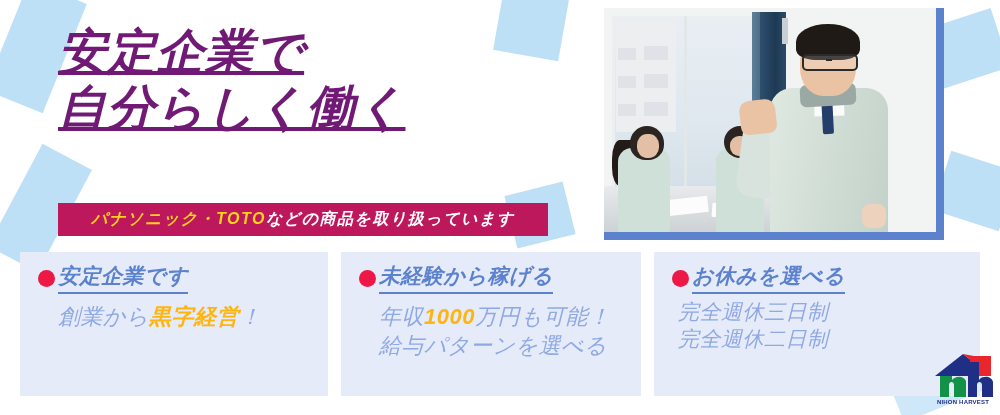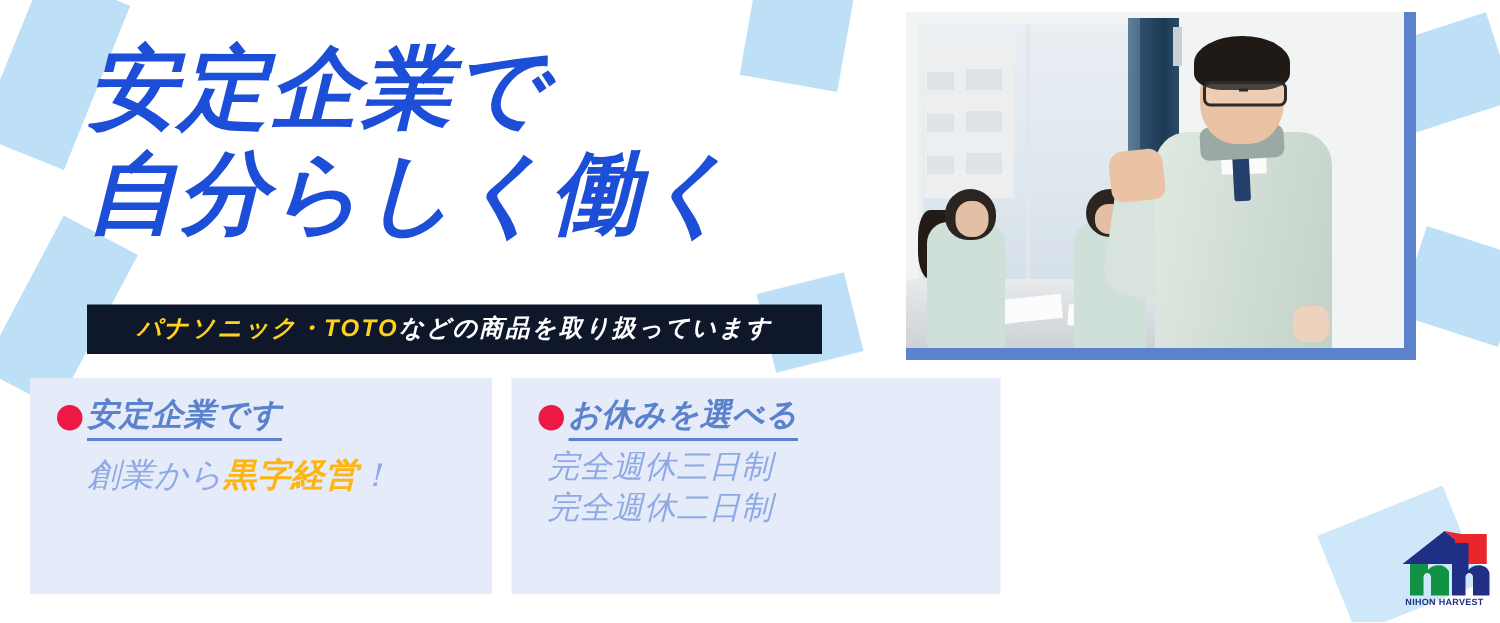--- a/index.html
+++ b/index.html
@@ -30,38 +30,39 @@
   .deco-4 { left: 510px; top: 188px; width: 60px;  height: 54px;  transform: rotate(-14deg); }
   .deco-5 { left: 928px; top: 18px;  width: 74px;  height: 62px;  transform: rotate(-18deg); }
   .deco-6 { left: 940px; top: 160px; width: 70px;  height: 62px;  transform: rotate(18deg); }
   .deco-7 { left: 888px; top: 338px; width: 90px;  height: 70px;  transform: rotate(-22deg); opacity:.75; }
 
   
   .headline {
     position: absolute;
     left: 58px;
     top: 24px;
-    font-size: 60px;
+    font-size: 48px;
     line-height: 1.16;
     font-weight: bold;
     font-style: italic;
     letter-spacing: 1px;
-    color: #1d4ed8;
-    white-space: nowrap;
+    color: #701a75;
+    white-space: nowrap;
+    text-decoration: underline;
   }
   .headline .l2 { display: block; }
 
   
   .ribbon {
     position: absolute;
     left: 58px;
     top: 203px;
     width: 490px;
     height: 33px;
-    background: #0f172a;
+    background: #be185d;
     display: flex;
     align-items: center;
     justify-content: center;
   }
   .ribbon-text {
     font-size: 16px;
     font-style: italic;
     font-weight: bold;
     letter-spacing: 1.5px;
     color: #ffffff;
@@ -286,20 +287,30 @@
     <div class="fbox fbox-1">
       <div class="fhead">
         <span class="bullet"></span>
         <span class="fhead-text">安定企業です</span>
       </div>
       <div class="fbody">
         <span class="line"><span>創業から</span><span class="hl">黒字経営</span><span>！</span></span>
       </div>
     </div>
 
+    <div class="fbox fbox-2">
+      <div class="fhead">
+        <span class="bullet"></span>
+        <span class="fhead-text">未経験から稼げる</span>
+      </div>
+      <div class="fbody">
+        <span class="line"><span>年収</span><span class="hl">1000</span><span>万円も可能！</span></span>
+        <span class="line"><span>給与パターンを選べる</span></span>
+      </div>
+    </div>
 
     <div class="fbox fbox-3">
       <div class="fhead">
         <span class="bullet"></span>
         <span class="fhead-text">お休みを選べる</span>
       </div>
       <div class="fbody">
         <span class="line">完全週休三日制</span>
         <span class="line">完全週休二日制</span>
       </div>

